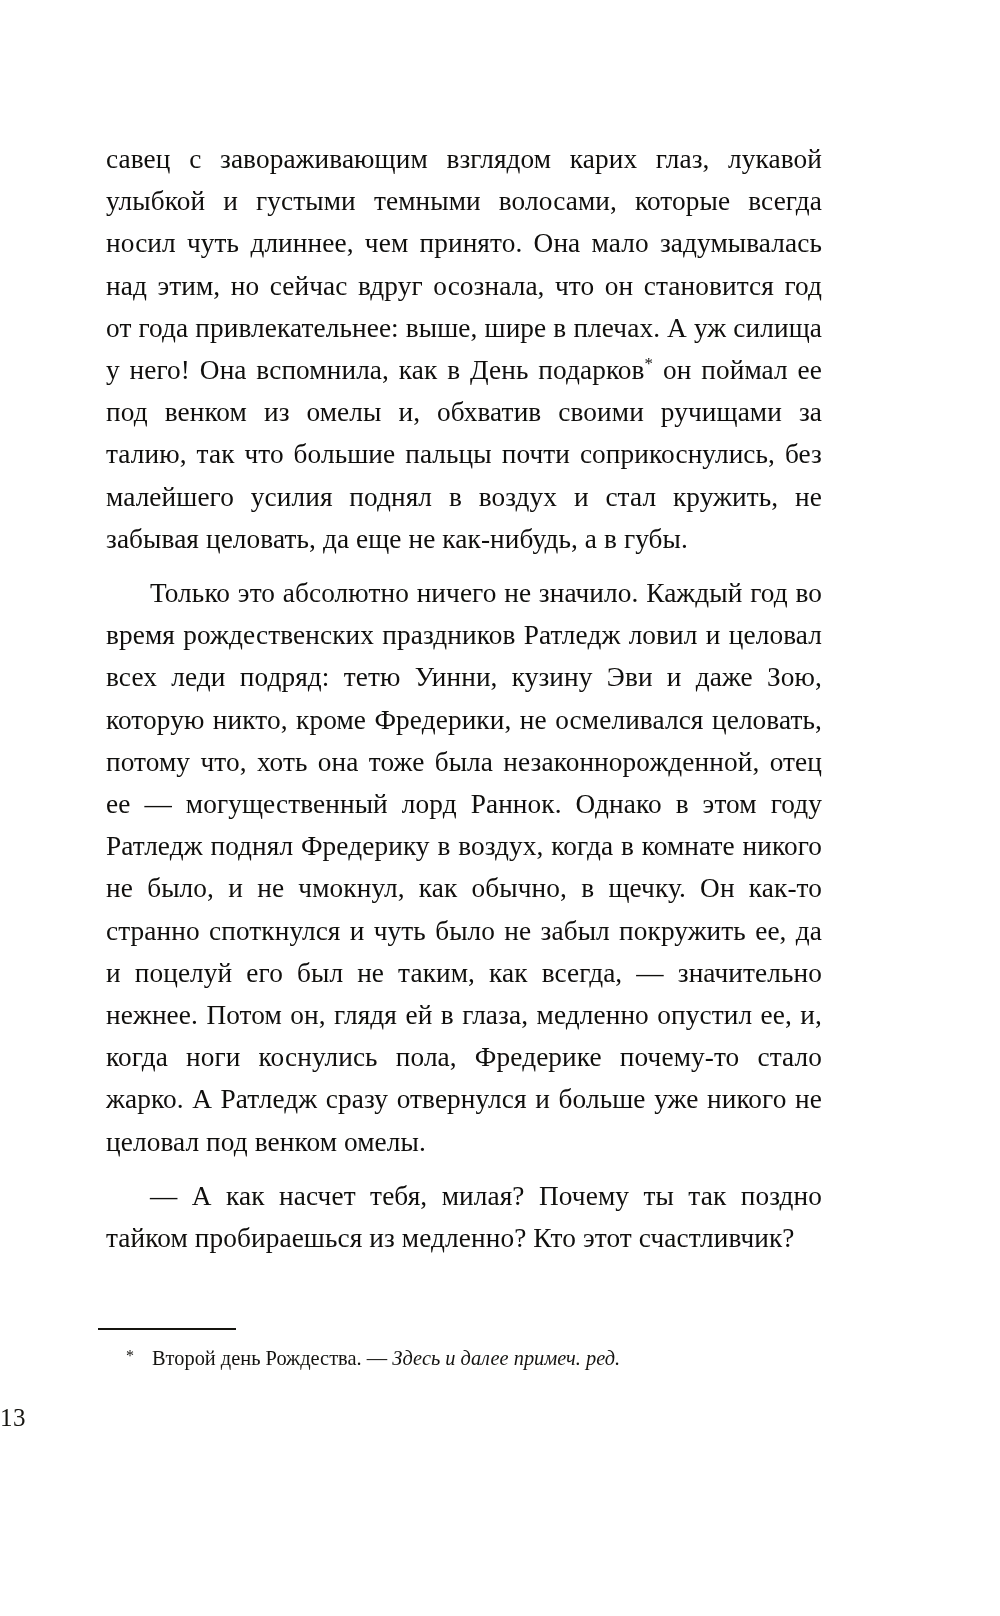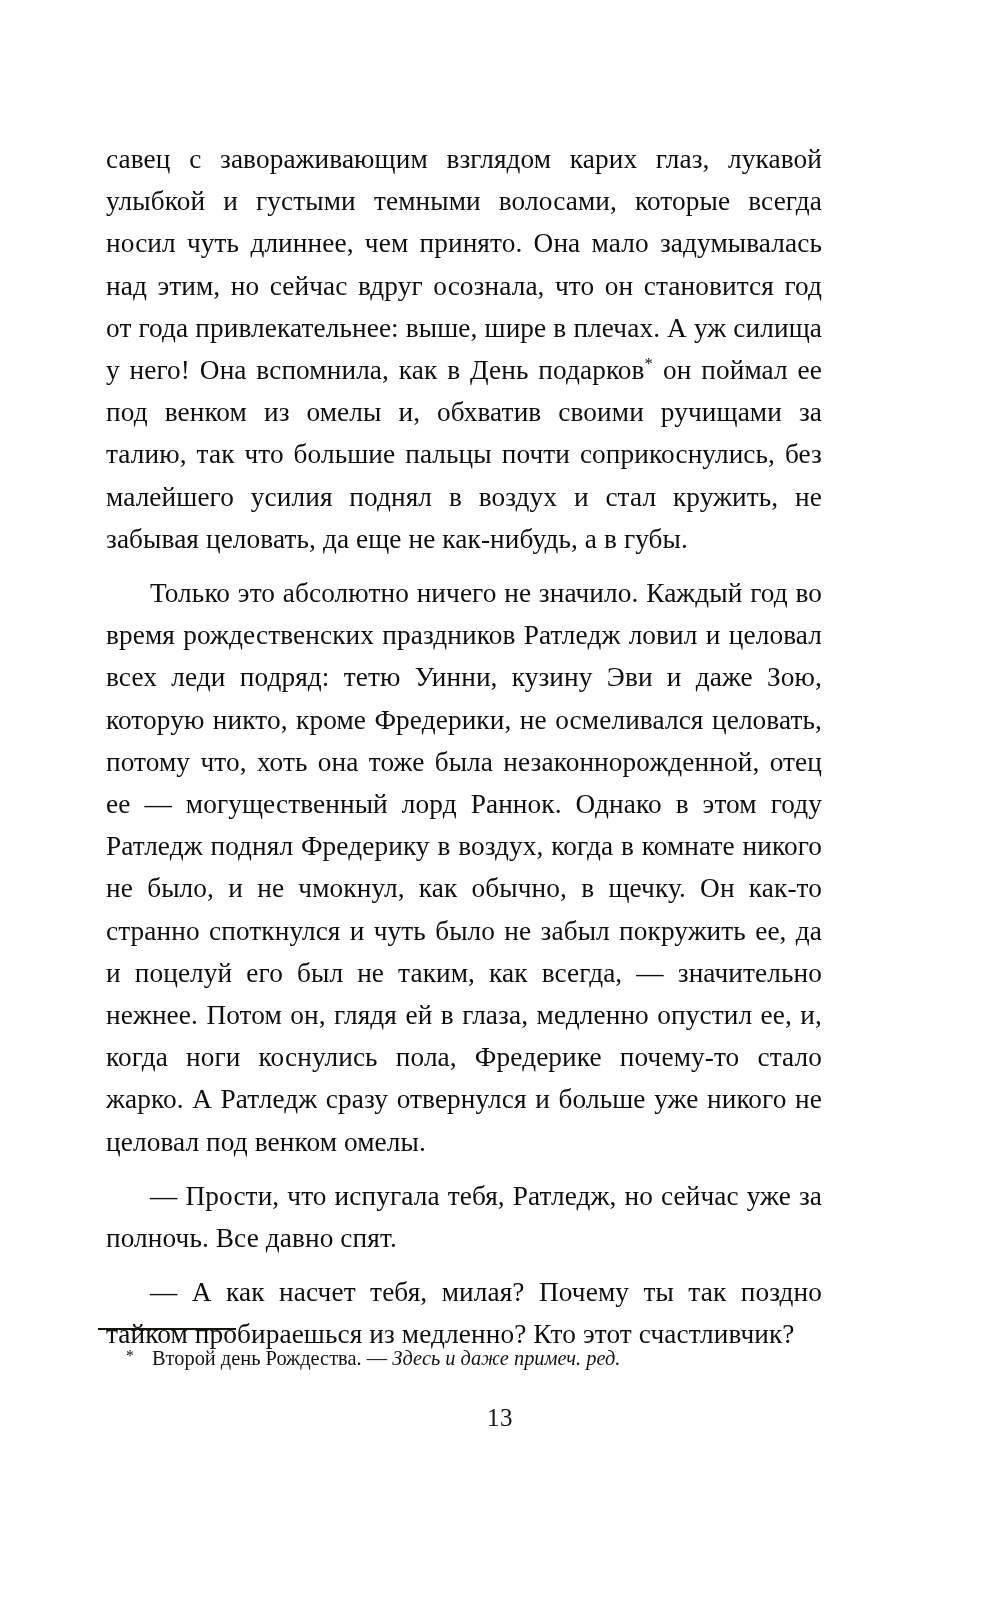--- a/index.html
+++ b/index.html
@@ -79,47 +79,46 @@
     padding-left: 26px;
   }
   .footnote-line .fn-em {
     font-style: italic;
   }
   .page-number {
     position: absolute;
     left: 0;
     top: 1404px;
     width: 1000px;
-    text-align: center;
+    text-align: left;
     font-size: 25px;
     color: #15140f;
     letter-spacing: 0.5px;
   }
 </style>
 </head>
 <body>
 
 <div class="page">
 
   <div class="text-block">
 
     <p class="para first"><span>савец с завораживающим взглядом карих глаз, лукавой улыбкой и густыми темными волосами, которые всегда носил чуть длиннее, чем принято. Она мало задумывалась над этим, но сейчас вдруг осознала, что он становится год от года привлекательнее: выше, шире в плечах. А уж силища у него! Она вспомнила, как в День подарков</span><sup class="fn-ref">*</sup><span> он поймал ее под венком из омелы и, обхватив своими ручищами за талию, так что большие пальцы почти соприкоснулись, без малейшего усилия поднял в воздух и стал кружить, не забывая целовать, да еще не как-нибудь, а в губы.</span></p>
 
     <p class="para indent">Только это абсолютно ничего не значило. Каждый год во время рождественских праздников Ратледж ловил и целовал всех леди подряд: тетю Уинни, кузину Эви и даже Зою, которую никто, кроме Фредерики, не осмеливался целовать, потому что, хоть она тоже была незаконнорожденной, отец ее — могущественный лорд Раннок. Однако в этом году Ратледж поднял Фредерику в воздух, когда в комнате никого не было, и не чмокнул, как обычно, в щечку. Он как-то странно споткнулся и чуть было не забыл покружить ее, да и поцелуй его был не таким, как всегда, — значительно нежнее. Потом он, глядя ей в глаза, медленно опустил ее, и, когда ноги коснулись пола, Фредерике почему-то стало жарко. А Ратледж сразу отвернулся и больше уже никого не целовал под венком омелы.</p>
 
 
-    <p class="para indent">— Прости, что испугала тебя, Ратледж, но сейчас уже за полночь. Все давно спят.</p>
 
     <p class="para indent">— А как насчет тебя, милая? Почему ты так поздно тайком пробираешься из медленно? Кто этот счастливчик?</p>
 
   </div>
 
   <div class="footnote-area">
     <div class="footnote-rule"></div>
     <div class="footnote-line">
       <span class="fn-marker">*</span>
-      <span class="fn-text"><span>Второй день Рождества. — </span><span class="fn-em">Здесь и даже примеч. ред.</span></span>
+      <span class="fn-text"><span>Второй день Рождества. — </span><span class="fn-em">Здесь и далее примеч. ред.</span></span>
     </div>
   </div>
 
   <div class="page-number">13</div>
 
 </div>
 
 </body></html>

